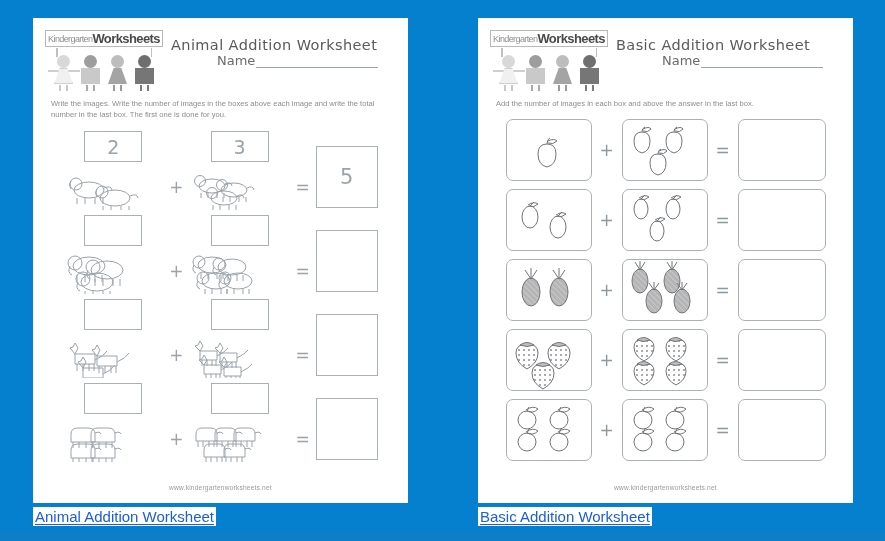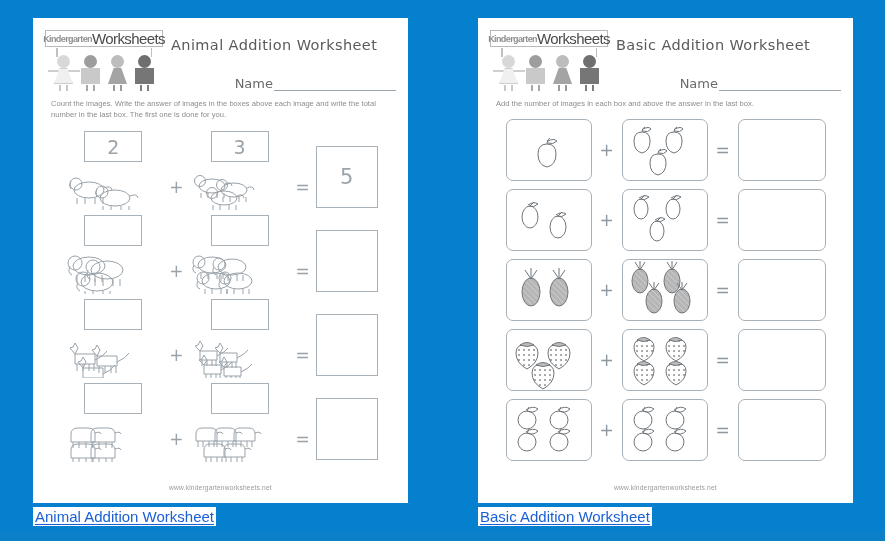--- a/index.html
+++ b/index.html
@@ -28,22 +28,22 @@
   
   .sheet-head { display:flex; align-items:flex-start; }
   .logo { width:118px; flex:0 0 118px; padding-top:2px; }
   .logo-sign {
     border:1.4px solid #b9b9b9;
     height:17px;
     display:flex; align-items:center; justify-content:center;
     position:relative;
     background:#fff;
   }
-  .logo-sign .word1 { font-size:9px; color:#8e8e8e; letter-spacing:-0.6px; font-weight:700;}
-  .logo-sign .word2 { font-size:15px; color:#4a4a4a; letter-spacing:-0.6px; font-weight:400;}
+  .logo-sign .word1 { font-size:9px; color:#8e8e8e; letter-spacing:-0.6px; font-weight:400;}
+  .logo-sign .word2 { font-size:13px; color:#4a4a4a; letter-spacing:-0.6px; font-weight:700;}
   .post { position:absolute; top:17px; width:1.5px; height:9px; background:#c0c0c0; }
   .post.l { left:10px; } .post.r { right:10px; }
   .kids { display:flex; gap:3px; justify-content:center; margin-top:8px; padding:0 4px; }
   .kid { width:24px; position:relative; height:36px; }
   .kid .head { width:13px; height:13px; border-radius:50%; margin:0 auto; }
   .kid .body { width:19px; margin:0 auto; }
   .kid .legs { display:flex; justify-content:center; gap:5px; margin-top:1px; }
   .kid .legs i { display:block; width:2px; height:6px; }
   .kid.k1 .head{background:#d8d8d8;} .kid.k1 .body{height:16px;background:#f0f0f0;border:1px solid #cfcfcf;
       clip-path:polygon(30% 0,70% 0,100% 100%,0 100%);} .kid.k1 .legs i{background:#c8c8c8;}
@@ -53,23 +53,23 @@
   .kid.k4 .head{background:#6f6f6f;} .kid.k4 .body{height:16px;background:#767676;} .kid.k4 .legs i{background:#7c7c7c;}
   .arms { position:absolute; top:15px; left:-4px; right:-4px; height:1.5px; background:#cfcfcf; }
 
   .head-right { flex:1; padding-left:8px; }
   .wtitle {
     font-family:"DejaVu Sans", sans-serif;
     font-size:14.5px; color:#5a5a5a; letter-spacing:0.4px; white-space:nowrap;
     margin-top:9px;
   }
   .nameline {
-    margin-top:23px; padding-left:46px;
+    padding-left:46px;
     font-family:"DejaVu Sans", sans-serif;
-    font-size:13px; color:#6a6a6a; display:flex; align-items:flex-end;justify-content:flex-end;
+    font-size:13px; color:#6a6a6a; display:flex; align-items:flex-end;
   }
   .nameline .rule { flex:1; border-bottom:1.4px solid #9aa4ad; height:12px; margin-left:1px; max-width:122px;}
 
   .instructions {
     font-size:7.6px; color:#8d8d8d; line-height:1.45;
     margin-top:7px; padding:0 6px; text-align:left;
   }
   .sheet.right .instructions { text-align:left; }
 
   
@@ -172,21 +172,21 @@
         </div>
         <div class="head-right">
           <div class="wtitle">Animal Addition Worksheet</div>
           <div class="nameline">
             <span>Name</span>
             <span class="rule"></span>
           </div>
         </div>
       </div>
 
-      <div class="instructions">Count the images. Write the answer of images in the boxes above each image and write the total number in the last box. The first one is done for you.</div>
+      <div class="instructions">Write the images. Write the number of images in the boxes above each image and write the total number in the last box. The first one is done for you.</div>
 
       <div class="rows">
 
         <div class="arow">
           <div class="grp">
             <div class="numbox">2</div>
             <div class="pics">
               <svg width="100" height="46" viewBox="0 0 100 46">
                 <g fill="none" stroke="#9aa3aa" stroke-width="1">
                   <g transform="translate(6,12)">

